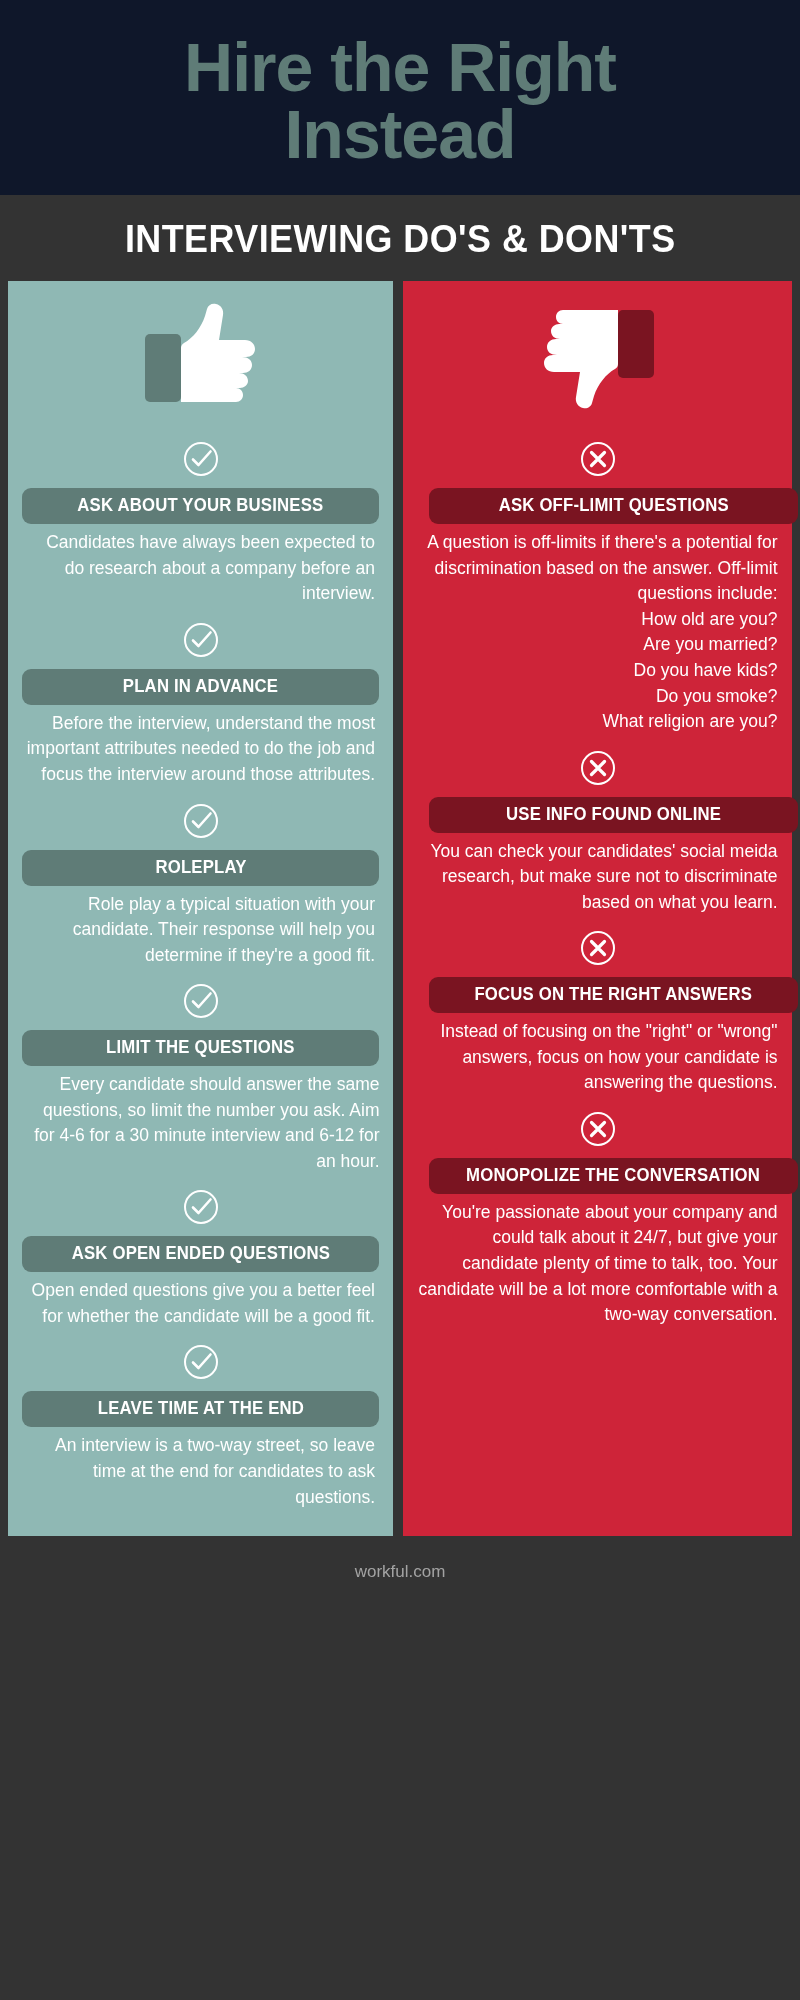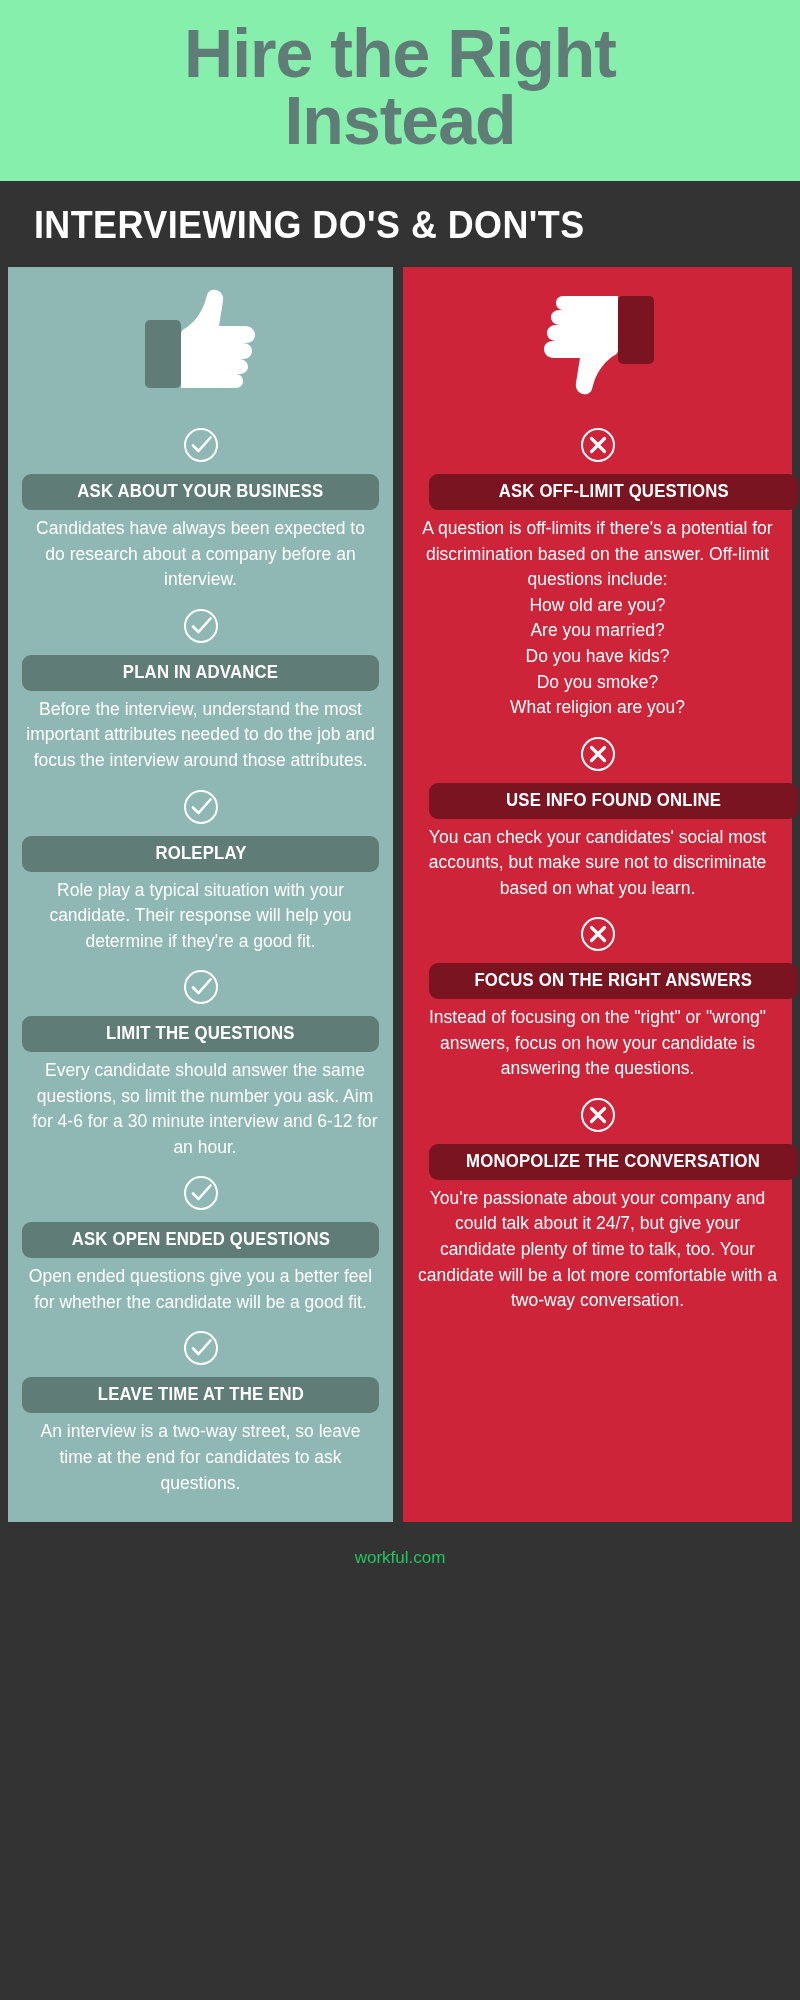--- a/index.html
+++ b/index.html
@@ -13,36 +13,37 @@
   .infographic {
     width:800px;
     height:2000px;
     position:relative;
     background:#333333;
     overflow:hidden;
   }
 
   
   .title-band {
-    background:#86efac;
-    padding:20px 40px 28px;
+    background:#0f172a;
+    padding:34px 40px 28px;
     text-align:center;
   }
   .title-text {
     color:#5F7C77;
     font-size:68px;
     line-height:0.98;
     font-weight:bold;
     letter-spacing:-1px;
   }
 
   
   .subtitle-band {
     background:#333333;
     padding:22px 10px 20px;
+    text-align:center;
   }
   .subtitle-text {
     color:#ffffff;
     font-size:39px;
     font-weight:bold;
     letter-spacing:0.5px;
     transform:scaleX(0.92);
     display:inline-block;
     white-space:nowrap;
   }
@@ -101,36 +102,36 @@
     transform:scaleX(0.93);
   }
   .pill-do   { background:#5F7C77; }
   .pill-dont { background:#7A1421;margin-left:32px; }
 
   
   .body-text {
     color:#ffffff;
     font-size:17.5px;
     line-height:1.46;
-    text-align:center;
+    text-align:right;
     padding:6px 4px 0;
     width:100%;
   }
 
   
   .block { width:100%; display:flex; flex-direction:column; align-items:center; }
 
   
   .footer {
     background:#333333;
     text-align:center;
     padding:26px 0 30px;
   }
   .footer-text {
-    color:#22c55e;
+    color:#a3a3a3;
     font-size:17px;
   }
 </style>
 </head>
 <body>
 
 <div class="infographic">
 
   <div class="title-band">
     <div class="title-text">
@@ -240,21 +241,21 @@
 What religion are you?</div>
           </div>
           <div class="block">
             <div class="status-icon">
               <svg width="38" height="38" viewBox="0 0 38 38" aria-hidden="true">
                 <circle cx="19" cy="19" r="16" fill="none" stroke="#fff" stroke-width="2"></circle>
                 <path d="M12.5 12.5 L25.5 25.5 M25.5 12.5 L12.5 25.5" fill="none" stroke="#fff" stroke-width="3.2" stroke-linecap="round"></path>
               </svg>
             </div>
             <div class="pill pill-dont"><span class="pill-inner">USE INFO FOUND ONLINE</span></div>
-            <div class="body-text" style="white-space: pre-line;">You can check your candidates' social most accounts, but make sure not to discriminate based on what you learn.</div>
+            <div class="body-text" style="white-space: pre-line;">You can check your candidates' social meida research, but make sure not to discriminate based on what you learn.</div>
           </div>
           <div class="block">
             <div class="status-icon">
               <svg width="38" height="38" viewBox="0 0 38 38" aria-hidden="true">
                 <circle cx="19" cy="19" r="16" fill="none" stroke="#fff" stroke-width="2"></circle>
                 <path d="M12.5 12.5 L25.5 25.5 M25.5 12.5 L12.5 25.5" fill="none" stroke="#fff" stroke-width="3.2" stroke-linecap="round"></path>
               </svg>
             </div>
             <div class="pill pill-dont"><span class="pill-inner">FOCUS ON THE RIGHT ANSWERS</span></div>
             <div class="body-text" style="white-space: pre-line;">Instead of focusing on the "right" or "wrong" answers, focus on how your candidate is answering the questions.</div>

